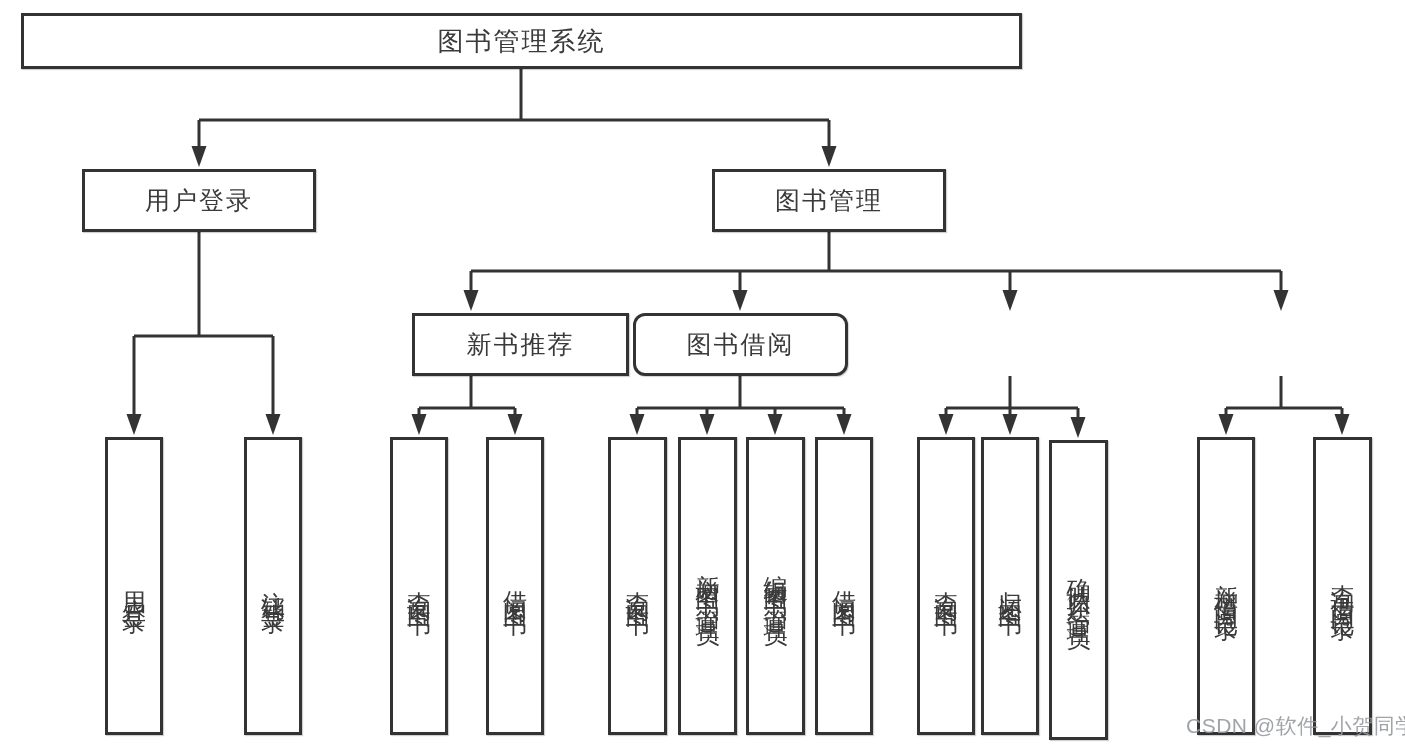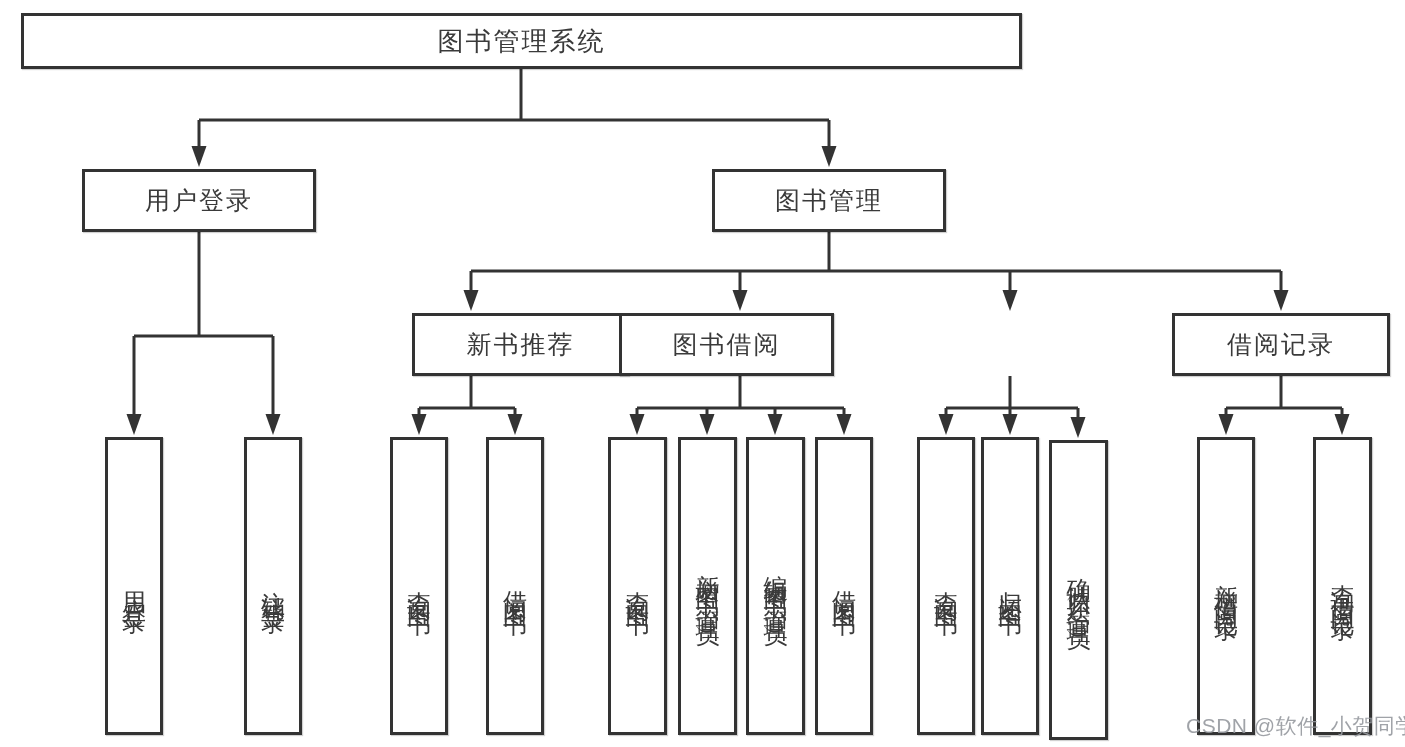--- a/index.html
+++ b/index.html
@@ -120,22 +120,21 @@
       <line x1="1342" y1="408" x2="1342" y2="419" stroke="#333333" stroke-width="3"></line>
       <polygon points="1334.5,414 1349.5,414 1342,435" fill="#333333"></polygon>
     </svg>
 
   <div class="node h root" style="left:21px; top:13px; width:1001px; height:56px;">图书管理系统</div>
 
   <div class="node h" style="left:82px; top:169px; width:234px; height:63px;">用户登录</div>
   <div class="node h" style="left:712px; top:169px; width:234px; height:63px;text-align:center;">图书管理</div>
 
   <div class="node h" style="left:376px; top:313px; width:217px; height:63px;margin-left:36px;">新书推荐</div>
-  <div class="node h" style="left:619px; top:313px; width:215px; height:63px;">图书借阅</div>
-  <div class="node h" style="left:1172px; top:313px; width:218px; height:63px;">借阅记录</div>
+  <div class="node h" style="left:633px; top:313px; width:215px; height:63px;border-radius:12px;">图书借阅</div>
 
   <div class="node" style="left:105px; top:437px; width:58px; height:298px;">
     <span class="leaf-label">用户登录</span>
   </div>
   <div class="node" style="left:244px; top:437px; width:58px; height:298px;">
     <span class="leaf-label">注销登录</span>
   </div>
 
   <div class="node" style="left:390px; top:437px; width:58px; height:298px;">
     <span class="leaf-label">查询图书</span>

